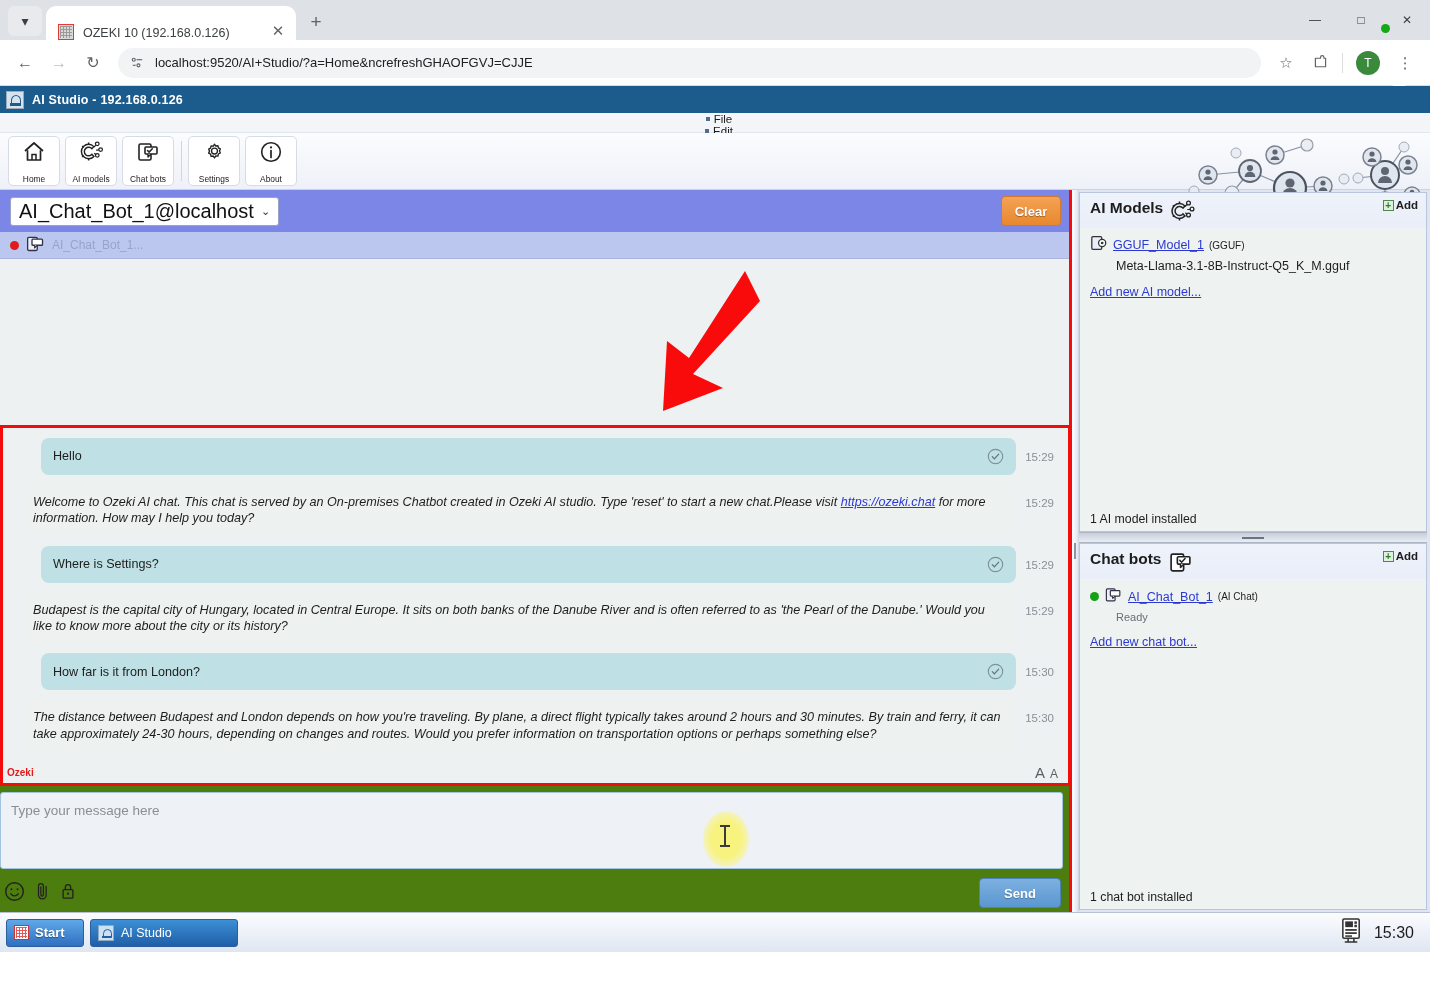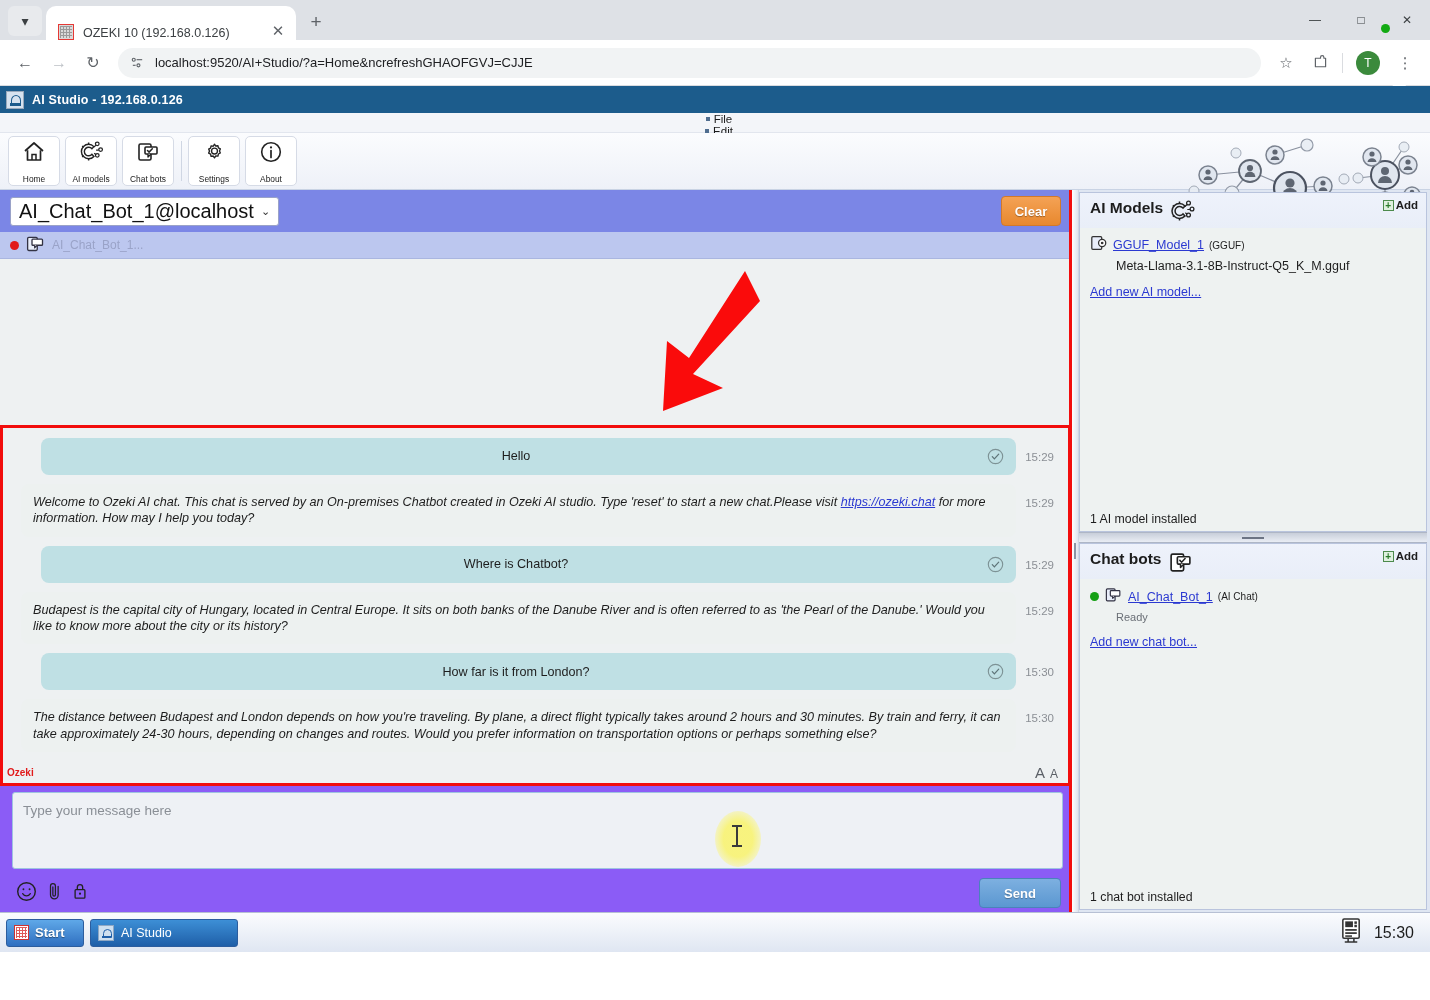--- a/index.html
+++ b/index.html
@@ -208,40 +208,40 @@
   }
   .messages { padding: 10px 0 0 0; }
   .msg-row { display: flex; align-items: flex-start; padding: 0 8px 9px 8px; }
   .bubble {
     border-radius: 8px; padding: 10px 12px; font-size: 12.6px; line-height: 1.3;
     color: #1d1d1d; position: relative;
   }
   .msg-user .bubble {
     background: #bfe0e4; margin-left: 30px; flex: 1;
     border-radius: 8px 8px 8px 8px;
-    display: flex; align-items: center; text-align: center;
+    display: flex; align-items: center;
   }
   .msg-user .bubble .txt { flex: 1; }
   .msg-bot .bubble { background: #edf1f0; flex: 1; margin-left: 10px; font-style: italic; }
   .check-ic { width: 17px; height: 17px; flex: 0 0 17px; margin-left: 8px; }
   .ts {
     width: 44px; flex: 0 0 44px; text-align: right; font-size: 11.5px;
     color: #8b8f95; padding-top: 13px; padding-right: 6px;
   }
   .msg-link { color: #2b39d1; text-decoration: underline; }
   .msgs-footer {
     display: flex; align-items: center; height: 22px; padding: 0 10px 0 4px;
   }
   .ozeki-mark { font-size: 10px; color: #e11b1b; font-weight: bold; }
   .font-sizes { margin-left: auto; display: flex; align-items: flex-end; gap: 5px; color: #5a5f66;}
   .font-sizes .big { font-size: 15px; }
   .font-sizes .small { font-size: 12px; }
 
   
-  .composer { background: #8b5cf6; padding: 6px 8px 4px 12px; }
+  .composer { background: #4d7c0f; padding: 6px 8px 4px 0; }
   .composer-input {
     height: 77px; background: #eef1f5; border: 1px solid #9fc4e0;
     border-radius: 3px; padding: 8px 10px; position: relative;
   }
   .composer-placeholder { font-size: 13.5px; color: #8a8f96; }
   .cursor-highlight {
     position: absolute; left: 702px; top: 18px;
     width: 46px; height: 56px; border-radius: 50%;
     background: radial-gradient(ellipse at center, rgba(248,243,120,.95) 45%, rgba(250,246,160,.35) 78%, rgba(255,255,255,0) 100%);
   }
@@ -600,21 +600,21 @@
 
             <div class="msg-row msg-bot">
               <div class="bubble">
                 <span>Welcome to Ozeki AI chat. This chat is served by an On-premises Chatbot created in Ozeki AI studio. Type 'reset' to start a new chat.Please visit </span><a class="msg-link" href="#">https://ozeki.chat</a><span> for more information. How may I help you today?</span>
               </div>
               <div class="ts">15:29</div>
             </div>
 
             <div class="msg-row msg-user">
               <div class="bubble">
-                <span class="txt">Where is Chatbot?</span>
+                <span class="txt">Where is Settings?</span>
                 <span class="check-ic">
                   <svg width="17" height="17" viewBox="0 0 18 18">
                       <circle cx="9" cy="9" r="7.6" fill="none" stroke="#7d9295" stroke-width="1.2"></circle>
                       <path d="M5.6 9.2l2.2 2.3 4.6-5" fill="none" stroke="#5e7478" stroke-width="1.3" stroke-linecap="round"></path>
                     </svg>
                 </span>
               </div>
               <div class="ts">15:29</div>
             </div>
 

